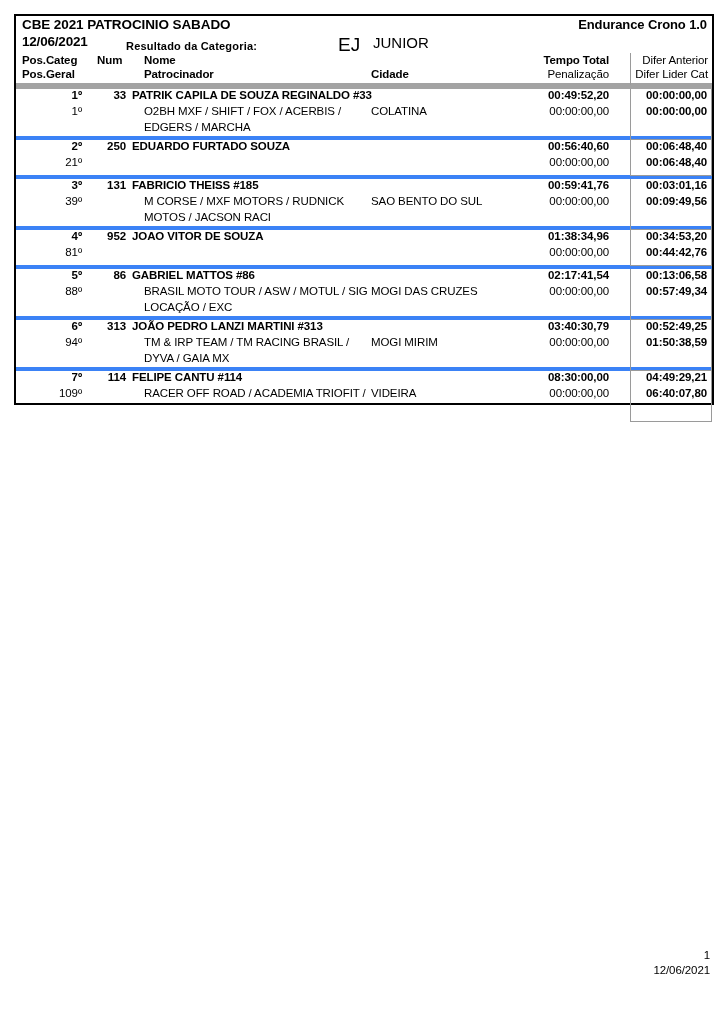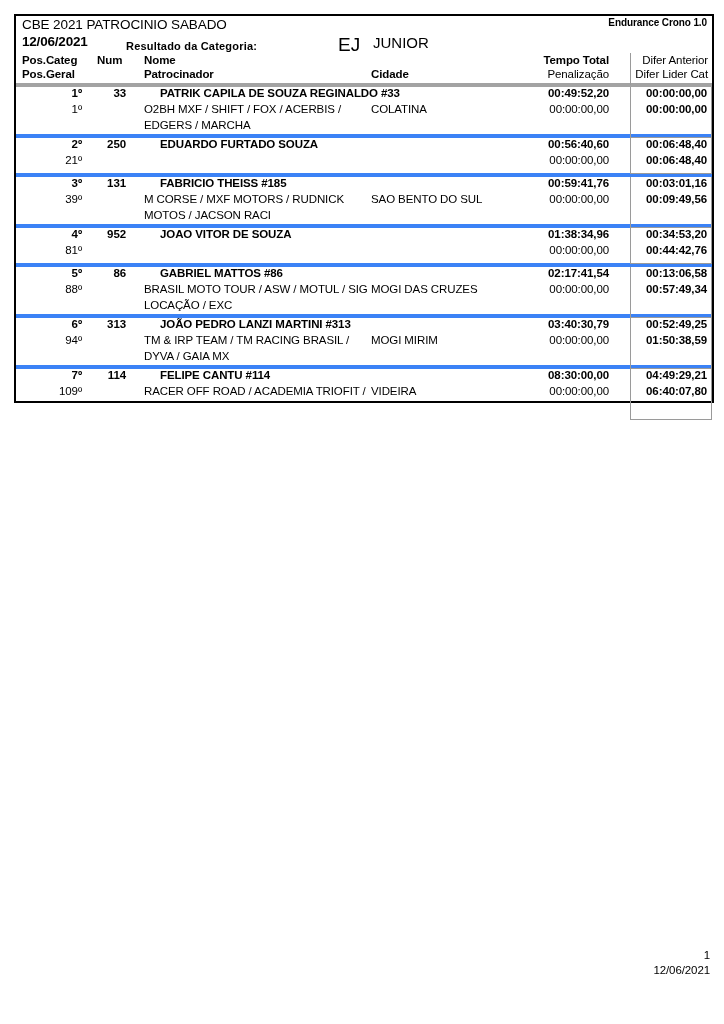--- a/index.html
+++ b/index.html
@@ -38,29 +38,29 @@
   .hdr-title-row {
     position: relative;
     height: 17px;
     padding: 0;
   }
   .hdr-event {
     position: absolute;
     left: 6px;
     top: 1px;
     font-size: 13.5px;
-    font-weight: normal;
+    font-weight: bold;
     letter-spacing: -0.1px;
     white-space: nowrap;
   }
   .hdr-app {
     position: absolute;
     right: 5px;
     top: 1px;
-    font-size: 10px;
+    font-size: 13px;
     font-weight: bold;
     letter-spacing: -0.1px;
     white-space: nowrap;
   }
 
   .hdr-cat-row {
     position: relative;
     height: 20px;
   }
   .hdr-date {
@@ -96,21 +96,21 @@
     top: 1px;
     font-size: 15px;
     font-weight: normal;
     white-space: nowrap;
   }
 
   
   .colhdr {
     position: relative;
     height: 30px;
-    border-bottom: 4px solid #a3a3a3;
+    border-bottom: 6px solid #a3a3a3;
   }
   .colhdr .ch {
     position: absolute;
     font-size: 11.5px;
     white-space: nowrap;
     letter-spacing: -0.1px;
   }
   .ch.bold  { font-weight: bold; }
   .ch.reg   { font-weight: normal; }
   .ch.r1 { top: 1px; }
@@ -172,21 +172,21 @@
   .cell.c-pos {
     left: 0px;
     width: 66px;
     text-align: right;
   }
   .cell.c-num {
     left: 60px;
     width: 50px;
     text-align: right;
   }
-  .cell.c-nome { left: 144px; }
+  .cell.c-nome { left: 116px; }
   .cell.c-spons { left: 128px; }
   .cell.c-cid  { left: 355px; }
 
   
   .difbox {
     position: absolute;
     left: 614px;
     right: 0px;
     top: 0;
     border-left: 1px solid #9a9a9a;

